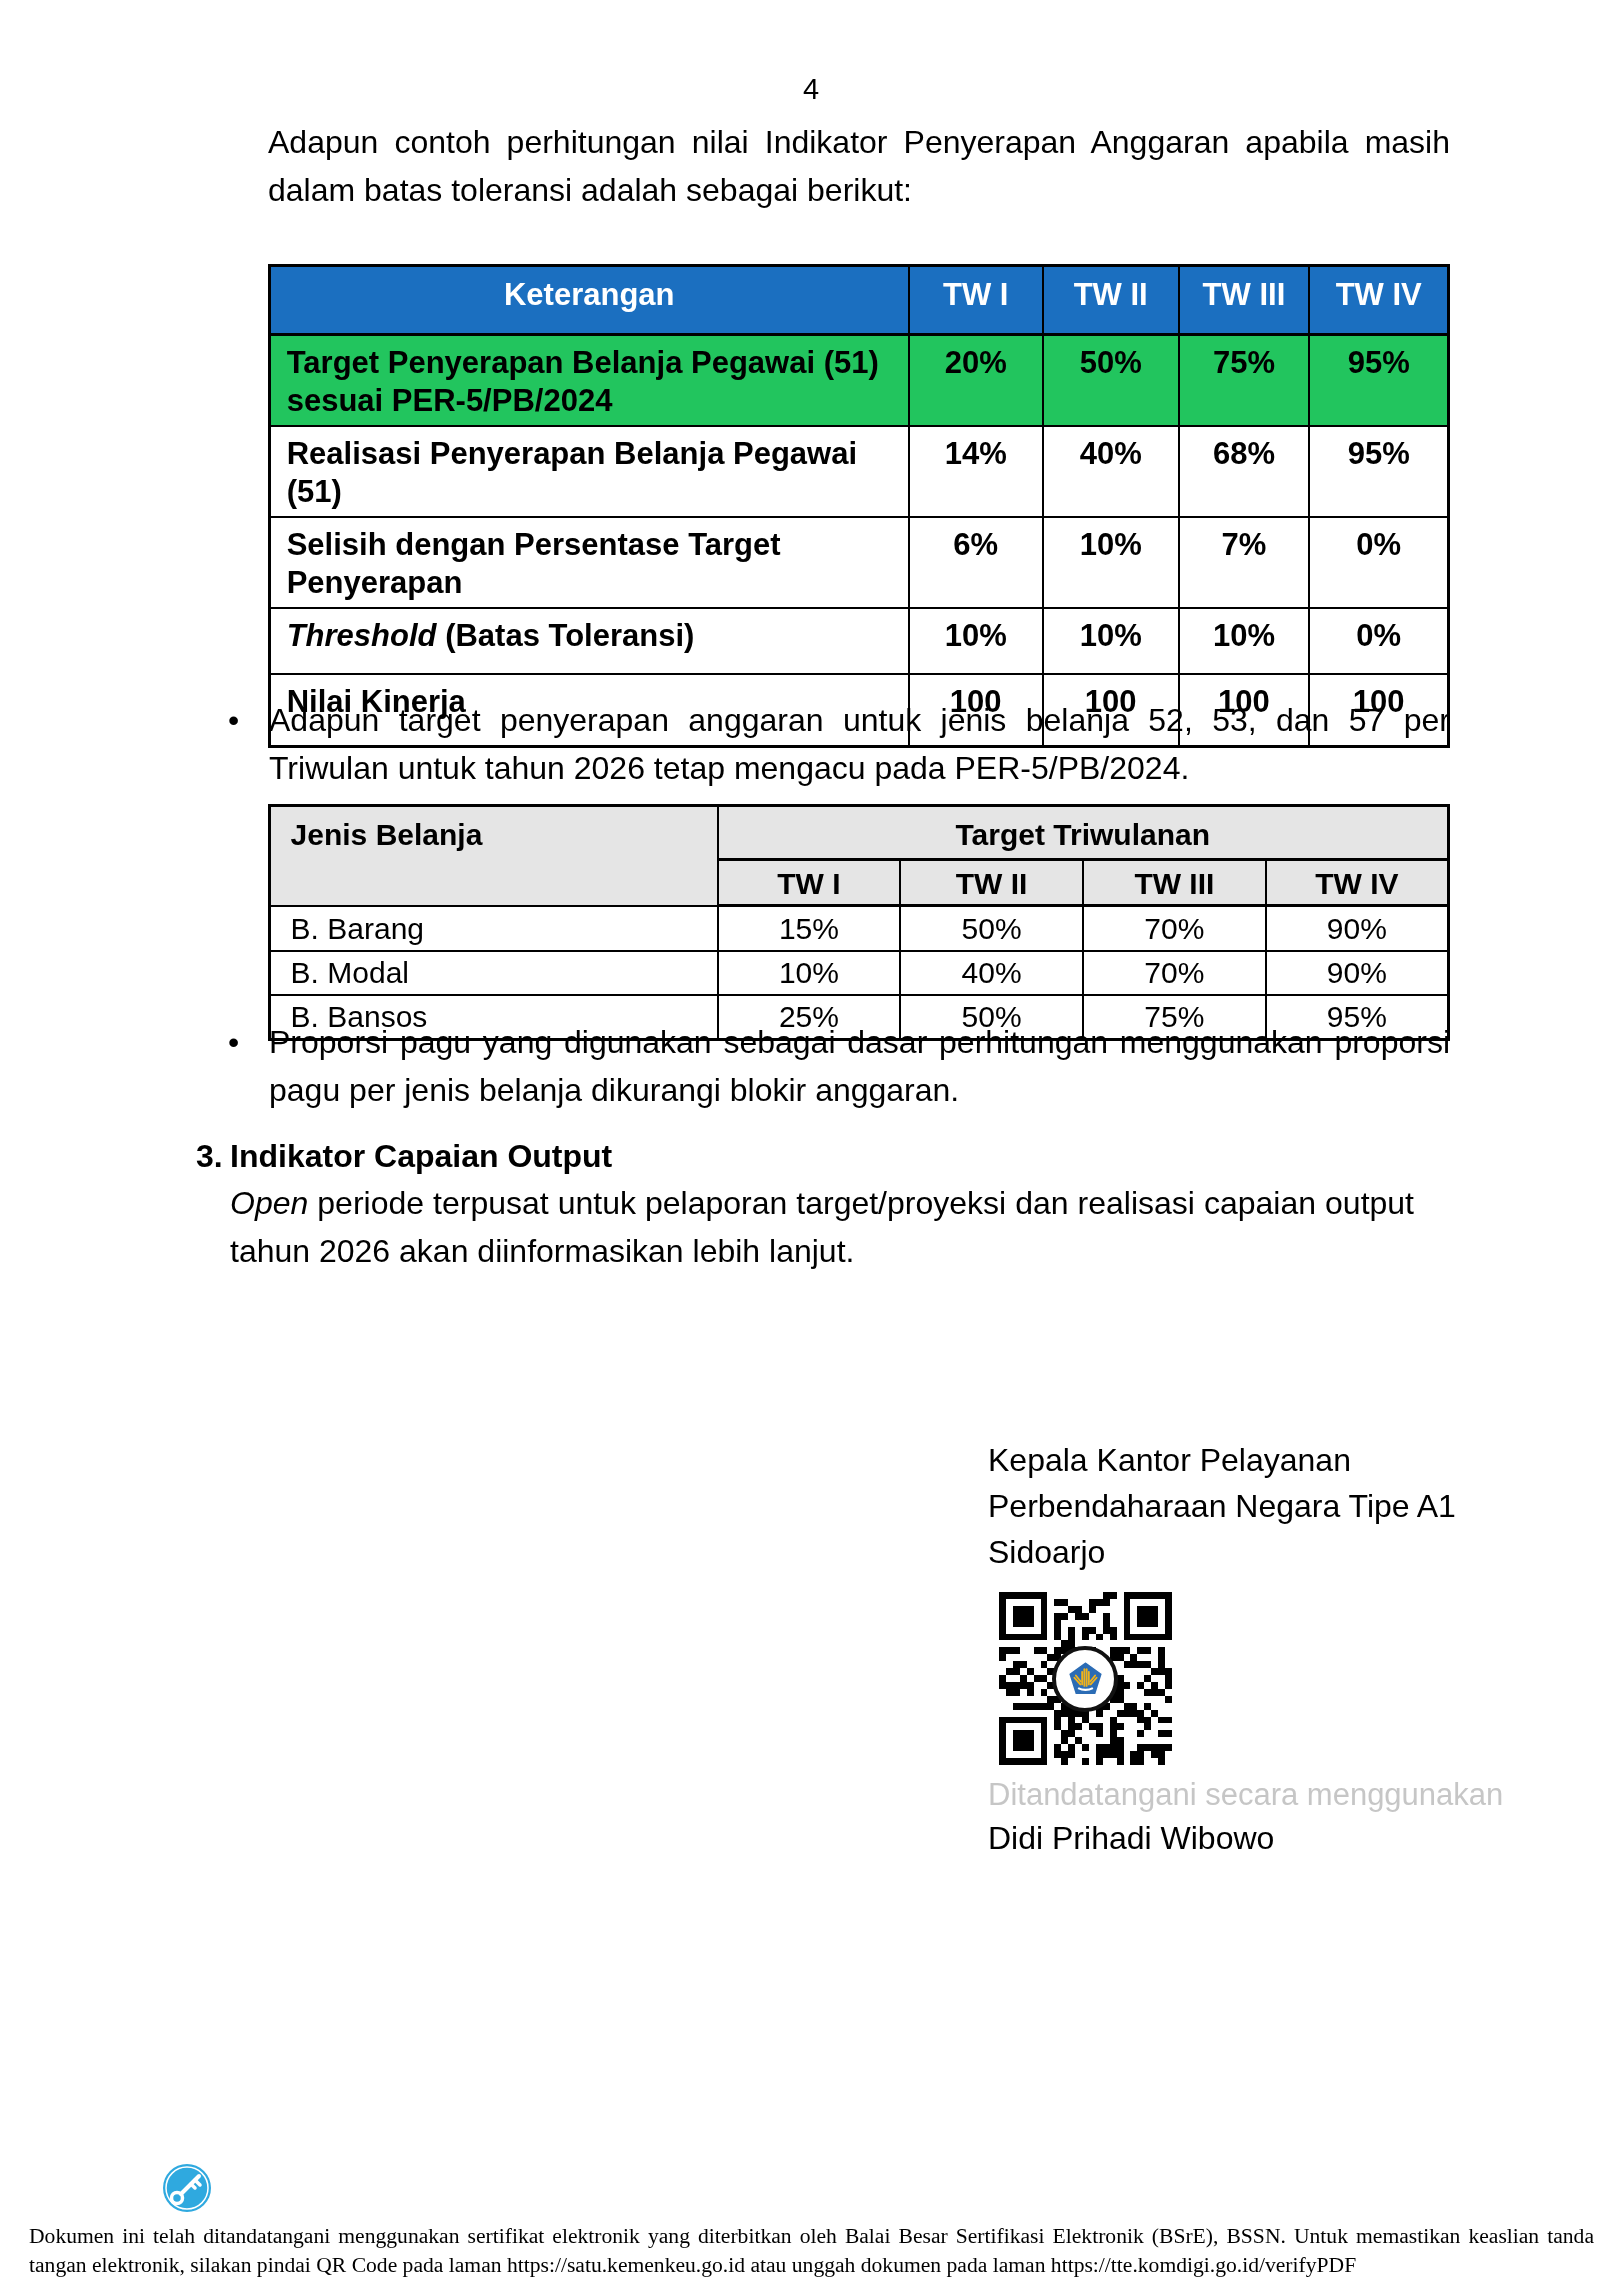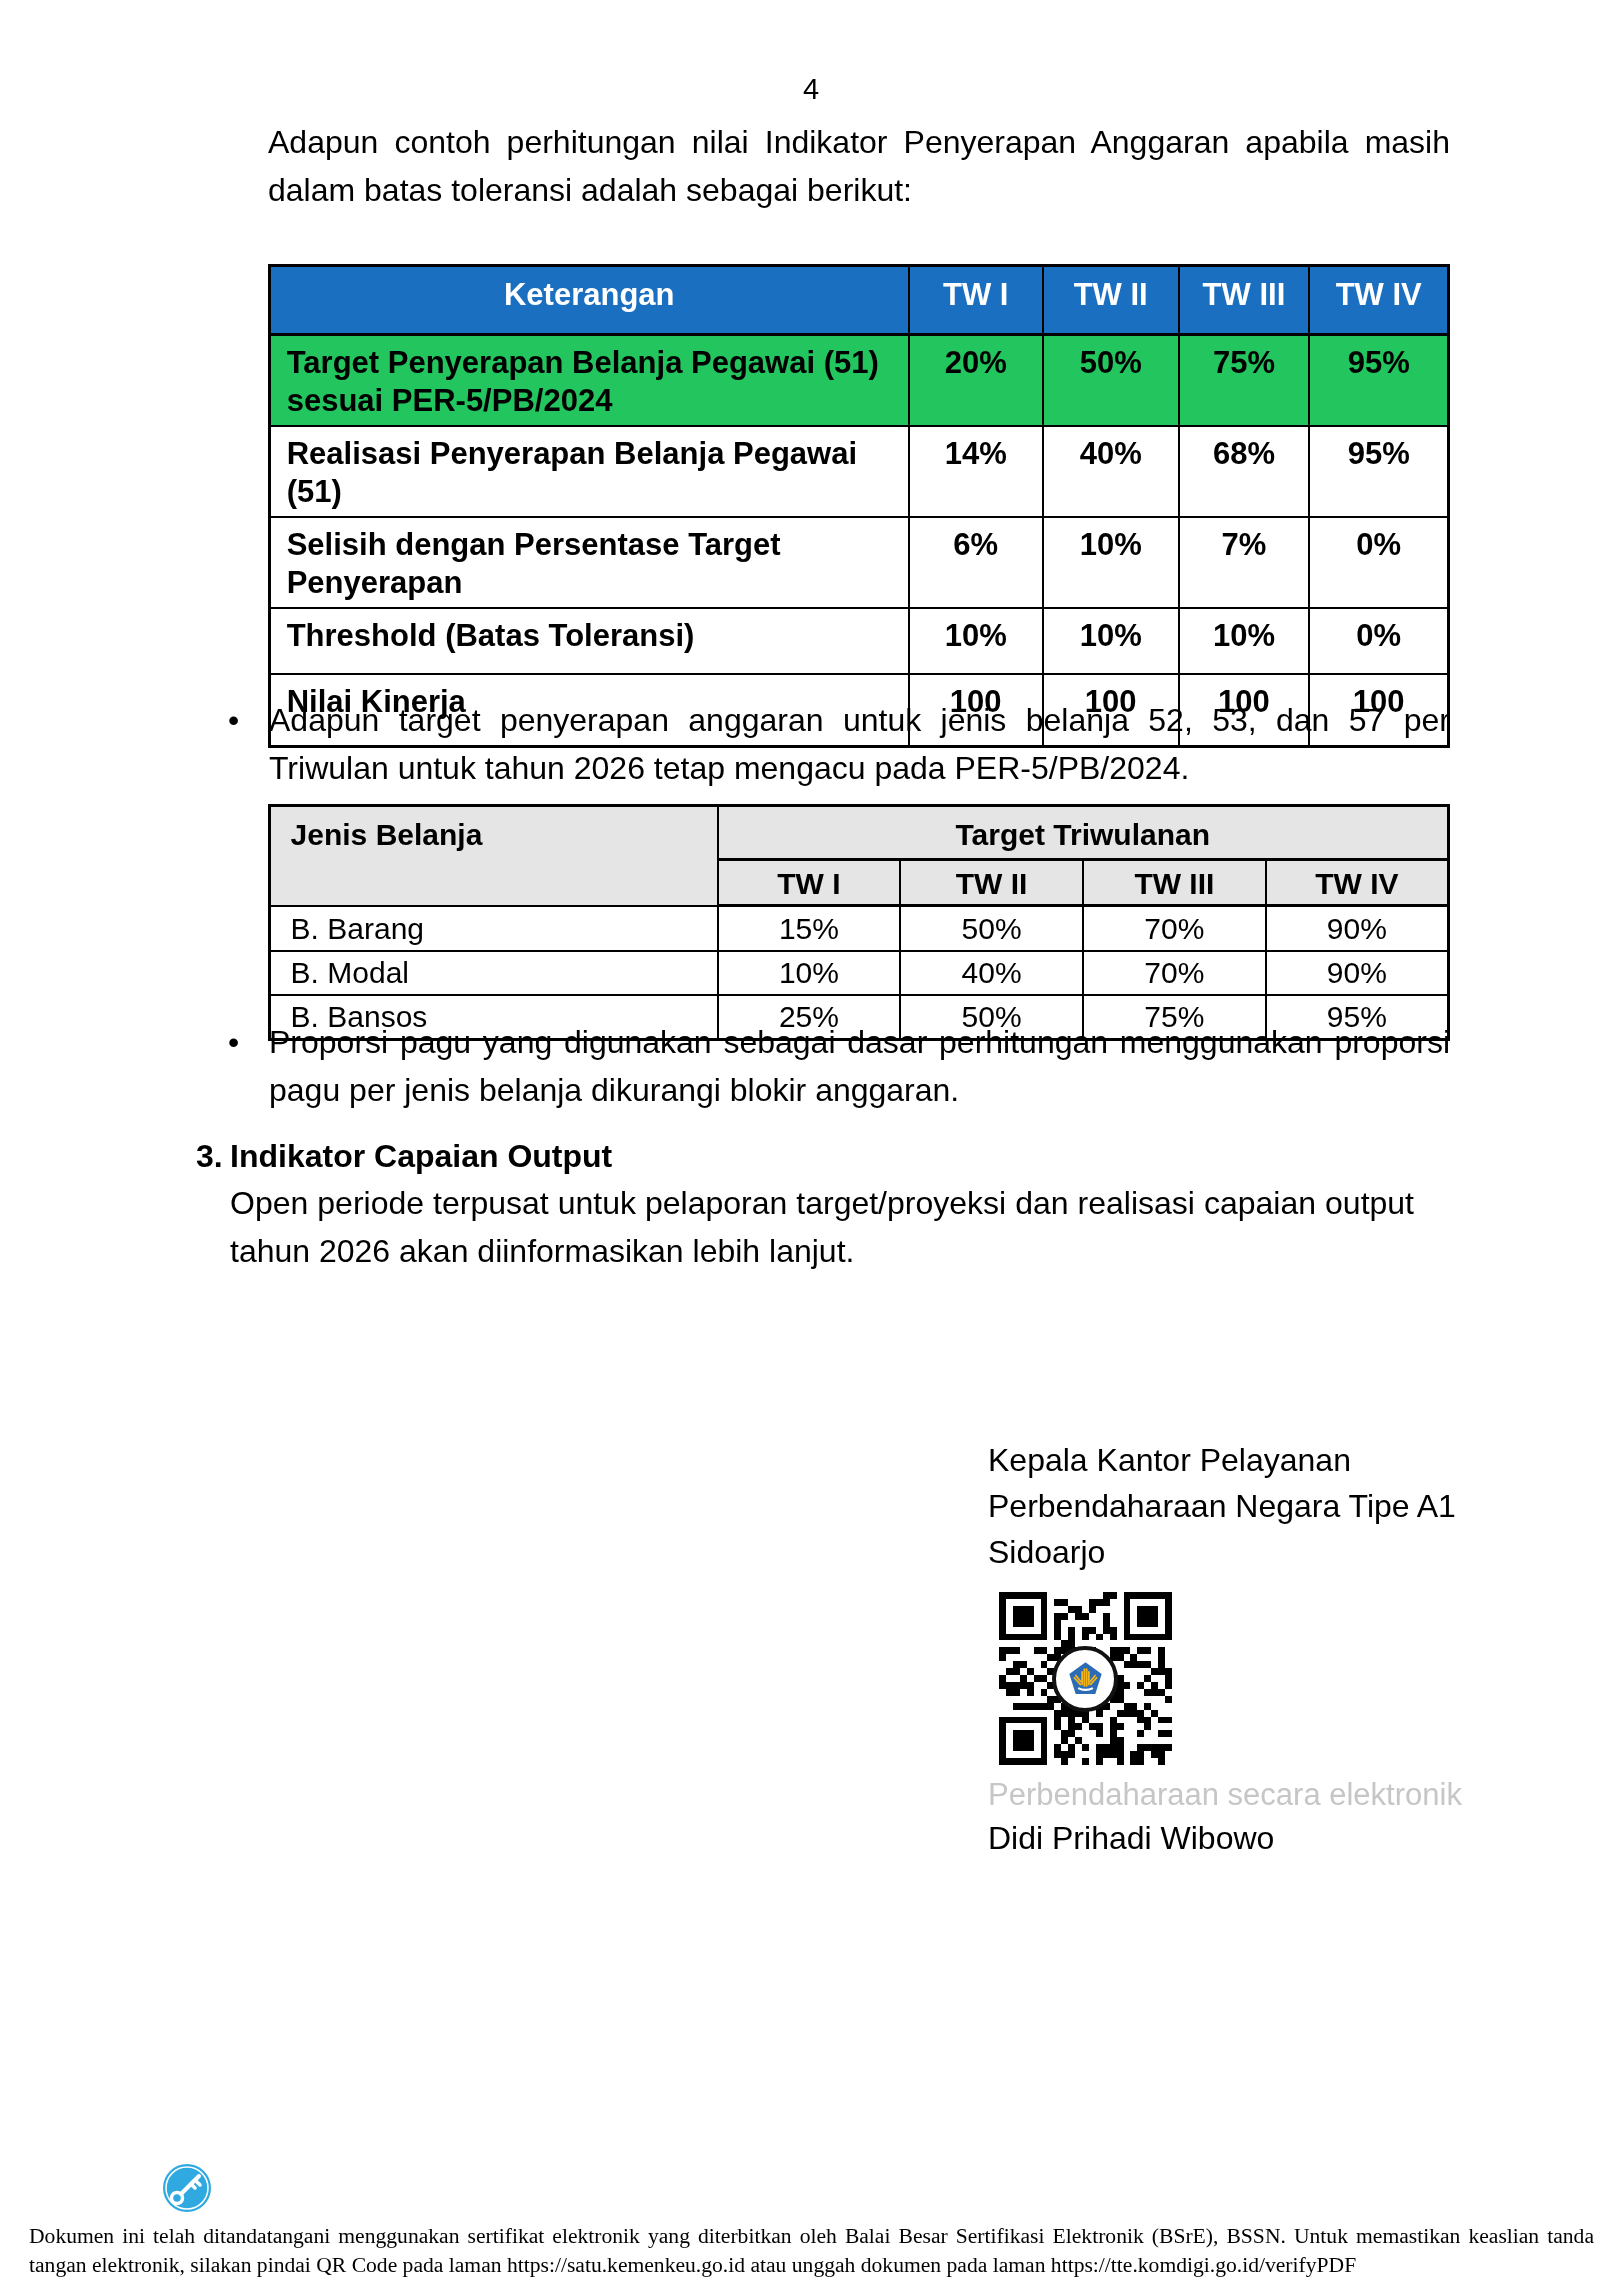--- a/index.html
+++ b/index.html
@@ -22,21 +22,21 @@
   .t1 th,.t1 td{border:2.6px solid #000;font-size:31px;line-height:38px;font-weight:bold;}
   .t1 thead th{background:#1B6FC0;color:#fff;font-weight:bold;text-align:center;
     padding:9.2px 5.2px 5.2px 5.2px;height:69px;box-sizing:border-box;border-bottom:3.9px solid #000;}
   .t1 td.lbl{font-weight:bold;text-align:left;padding:7.9px 13px 5.2px 15.7px;}
   .t1 td.val{text-align:center;padding:7.9px 2.6px 5.2px 2.6px;}
   .t1 tr.r1 td{background:#22c55e;height:86px;box-sizing:border-box;}
   .t1 tr.r2 td{height:71px;box-sizing:border-box;}
   .t1 tr.r3 td{height:63px;box-sizing:border-box;}
   .t1 tr.r4 td{height:66px;box-sizing:border-box;}
   .t1 tr.r5 td{height:72px;box-sizing:border-box;}
-  .italic{}
+  .italic{font-style:italic;}
   
   .bullet{position:absolute;left:228px;width:1222px;display:flex;
     font-size:32px;line-height:48px;}
   .bullet .dot{width:41px;flex:0 0 41px;font-size:32px;}
   .bullet .btext{flex:1;text-align:justify;}
   .b1{top:696px;}
   .b2{top:1018px;}
   
   .t2{position:absolute;top:804px;left:268px;width:1182px;border:3.3px solid #000;}
   .t2 th,.t2 td{border:2px solid #000;font-size:30px;line-height:37px;}
@@ -412,21 +412,21 @@
               <path d="M59 32 L59 66"></path>
             <path d="M36 66 L20 48"></path>
               <path d="M37 58 L24 42"></path>
             <path d="M64 66 L80 48"></path>
               <path d="M63 58 L76 42"></path>
           </g>
           <path d="M30 76 Q50 86 70 76" stroke="#ffffff" stroke-width="6" fill="none"></path>
         </svg>
       </div>
     </div>
-    <div class="esign">Perbendaharaan secara elektronik</div>
+    <div class="esign">Ditandatangani secara menggunakan</div>
     <div class="signer">Didi Prihadi Wibowo</div>
   </div>
 
   <div class="bsre">
     <svg width="50" height="50" viewBox="0 0 100 100" xmlns="http://www.w3.org/2000/svg">
       <circle cx="50" cy="50" r="48" fill="#2FA9DF"></circle>
       <circle cx="50" cy="50" r="42" fill="none" stroke="#ffffff" stroke-width="3"></circle>
       <g stroke="#ffffff" stroke-linecap="round" fill="none">
         <circle cx="30" cy="70" r="11" stroke-width="7"></circle>
         <path d="M38 62 L74 26" stroke-width="8"></path>

